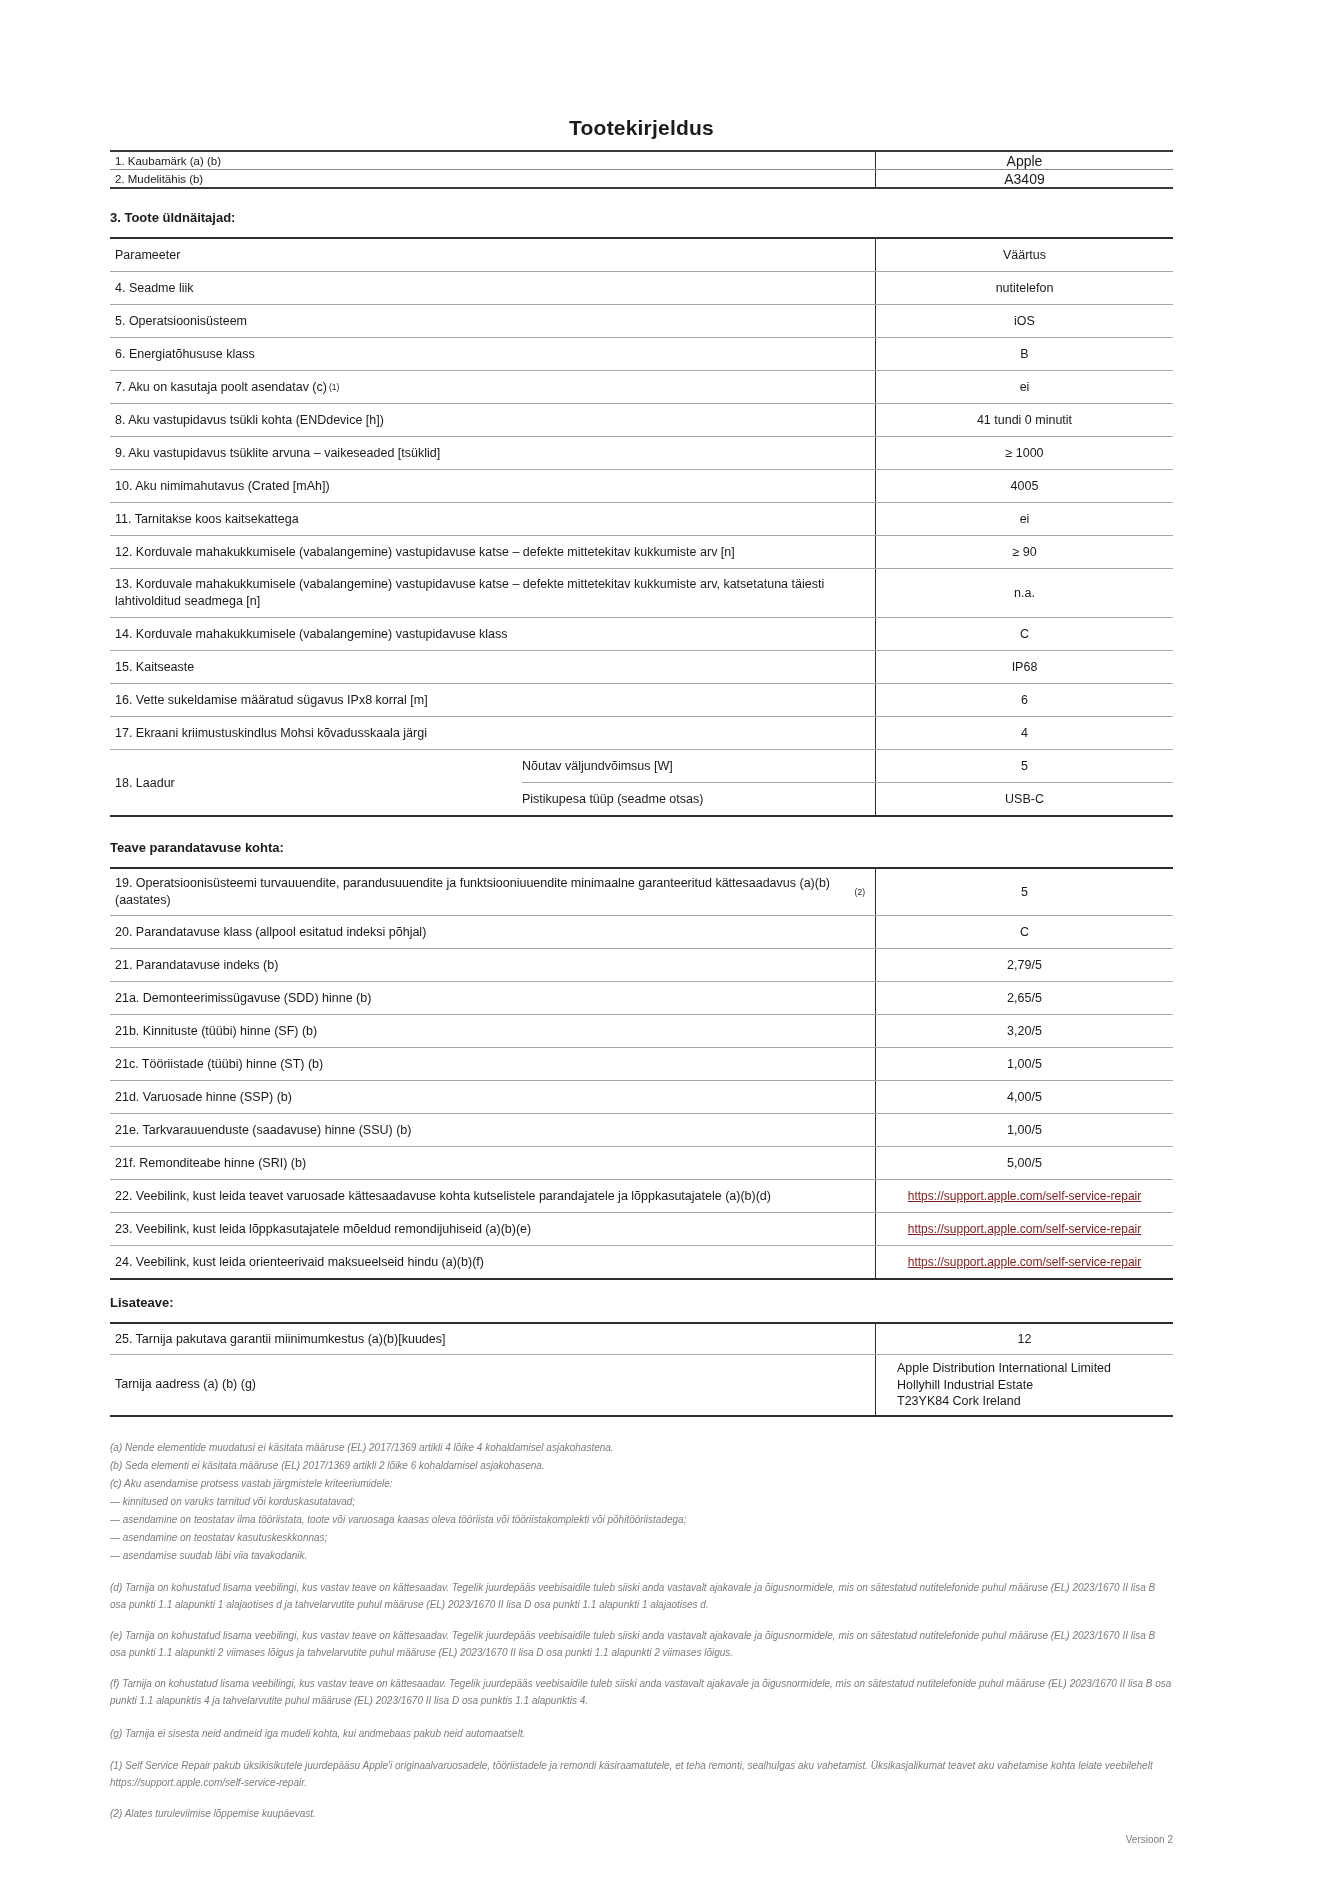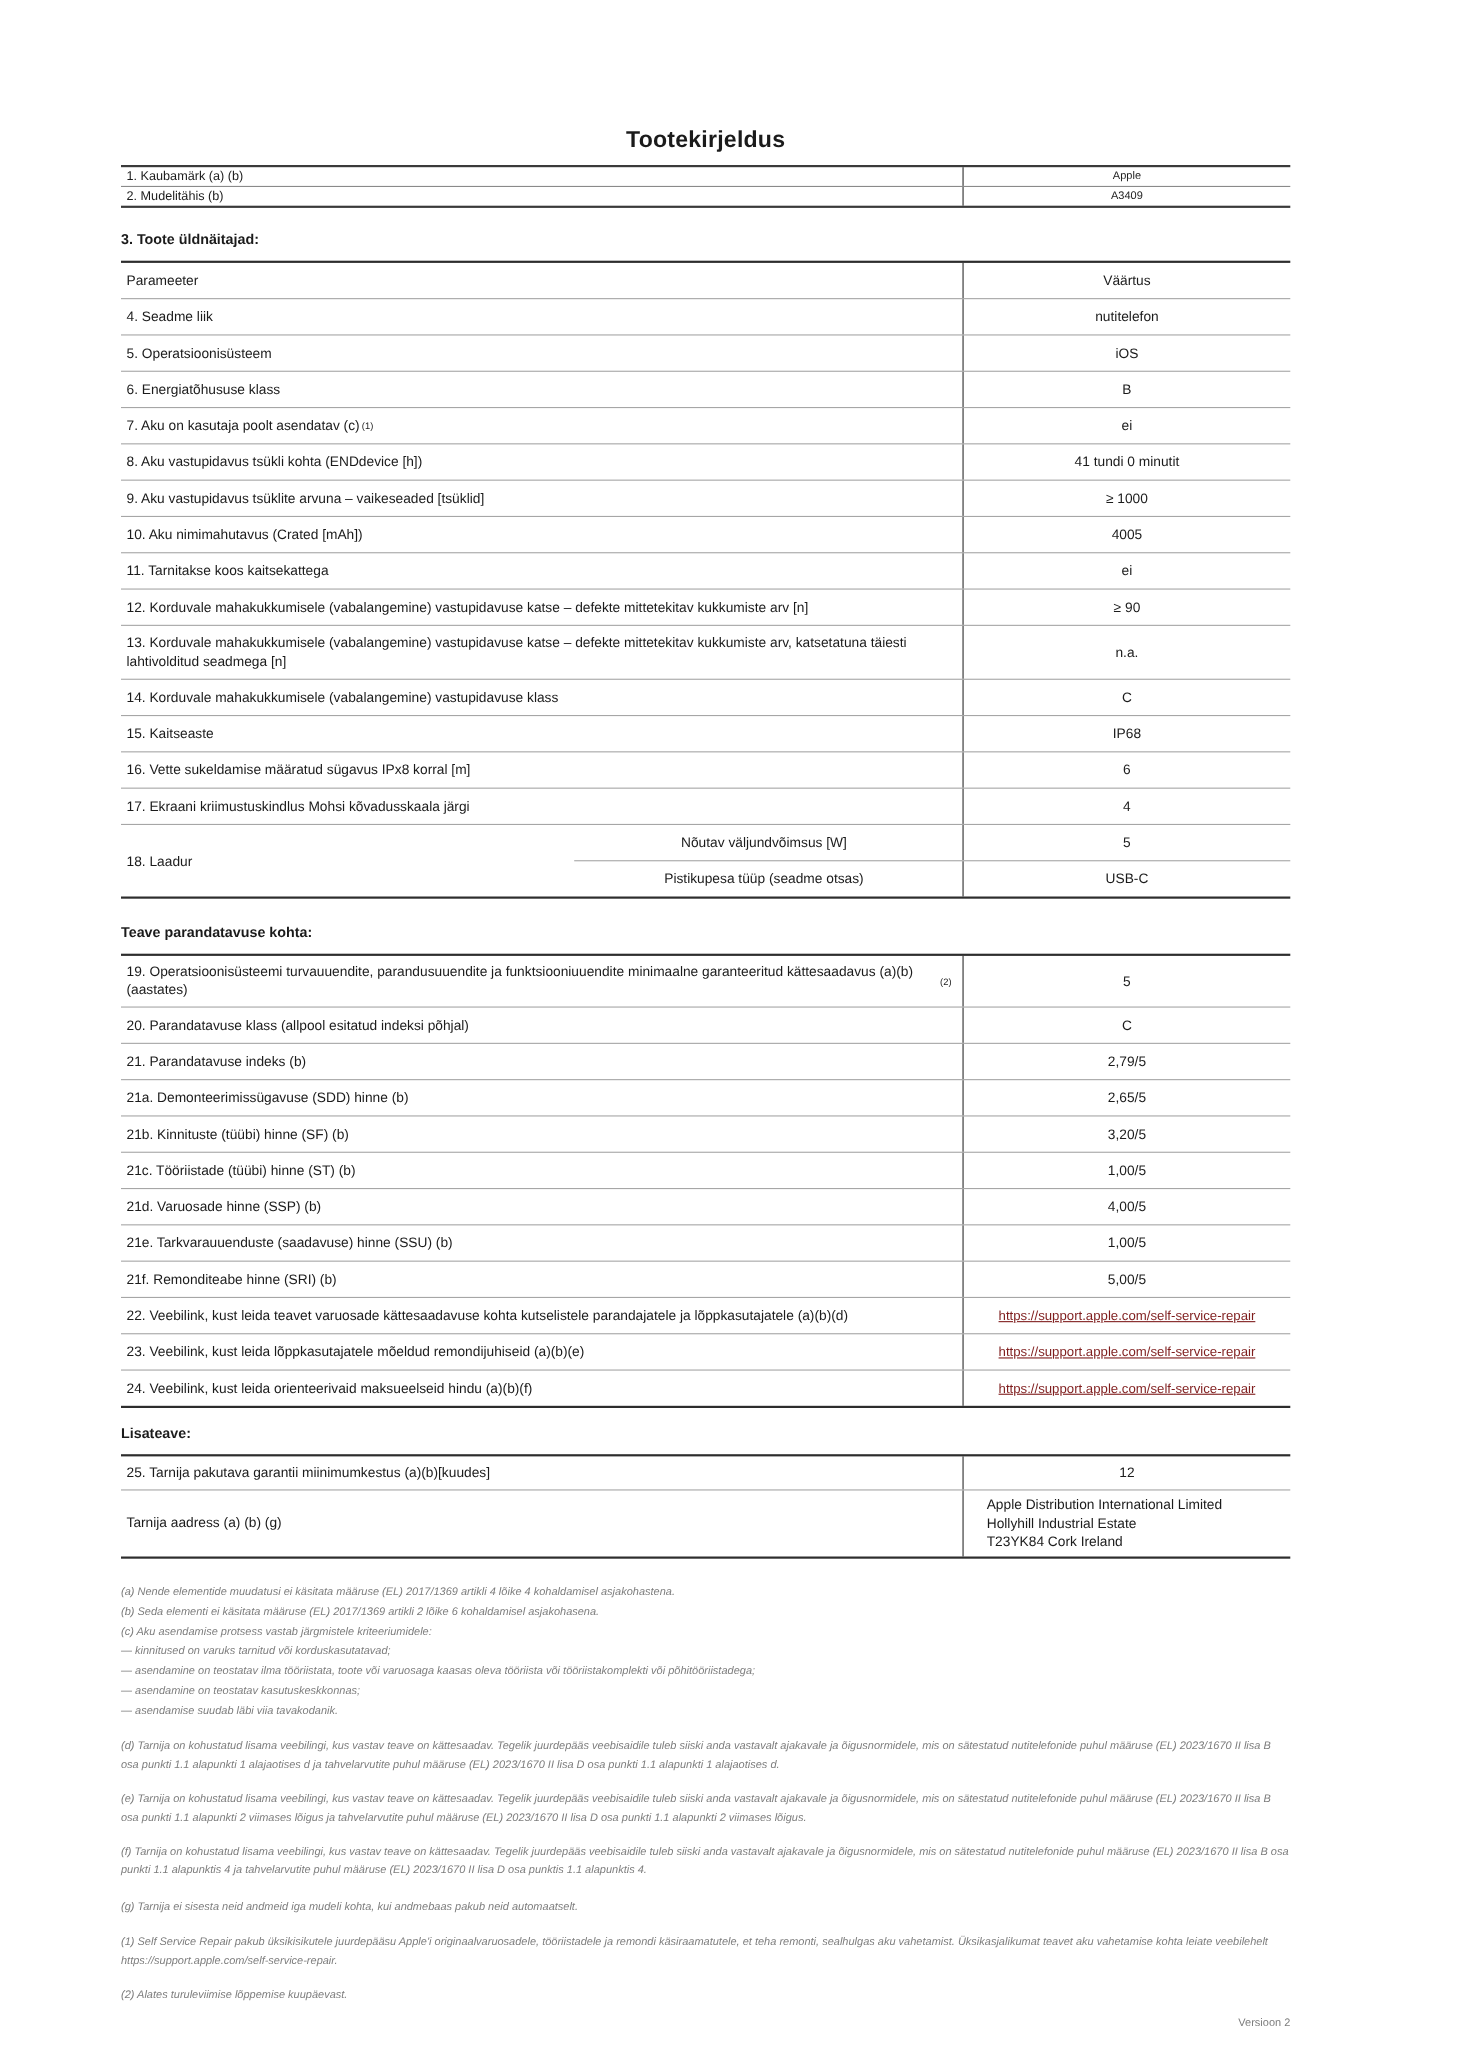--- a/index.html
+++ b/index.html
@@ -33,36 +33,36 @@
     display:flex; flex-direction:column; align-items:center; justify-content:center;
     text-align:center; font-size:12.5px; line-height:17px; padding:5px 6px;
   }
   .row-h32 { min-height:32px;gap:36px; }
 
   
   .tbl-compact { margin-top:10px; border-top:2px solid #3a3a3a; border-bottom:2px solid #3a3a3a; }
   .tbl-compact .row { border-top:1px solid #8a8a8a; min-height:17px; }
   .tbl-compact .row:first-child { border-top:none; }
   .tbl-compact .cell-label { padding:1px 8px 1px 5px; font-size:11.5px; line-height:14px; }
-  .tbl-compact .cell-value { padding:1px 6px; font-size:10px; line-height:14px; }
+  .tbl-compact .cell-value { padding:1px 6px; font-size:14px; line-height:14px; }
 
   .section-heading { margin-top:21px; font-size:13px; font-weight:bold; }
   .mt-repair { margin-top:23px; }
   .mt-extra { margin-top:15px; }
 
   
   .hdr-cell { font-size:12.5px; }
 
   
   .charger-label { width:412px; box-sizing:border-box; display:flex; align-items:center;
     padding:5px 10px 5px 5px; font-size:12.5px; }
   .charger-sub { flex:1; display:flex; flex-direction:column; }
   .charger-subrow { display:flex; align-items:stretch; min-height:32px; border-top:1px solid #a6a6a6; }
   .charger-subrow:first-child { border-top:none; }
-  .charger-mid { flex:1; display:flex; align-items:center; font-size:12.5px; padding:5px 8px 5px 0;justify-content:center; }
+  .charger-mid { flex:1; display:flex; align-items:center; font-size:12.5px; padding:5px 8px 5px 0; }
 
   sup.fn-sup { font-size:8.5px; margin-left:2px; }
 
   a.val-link { color:#7f1d1d; text-decoration:underline; font-size:12px; }
 
   .addr { align-items:flex-start; text-align:left; padding-left:21px; justify-content:center; }
   .addr span { display:block; line-height:16.5px; }
 
   
   .row-tall { min-height:48px; }

